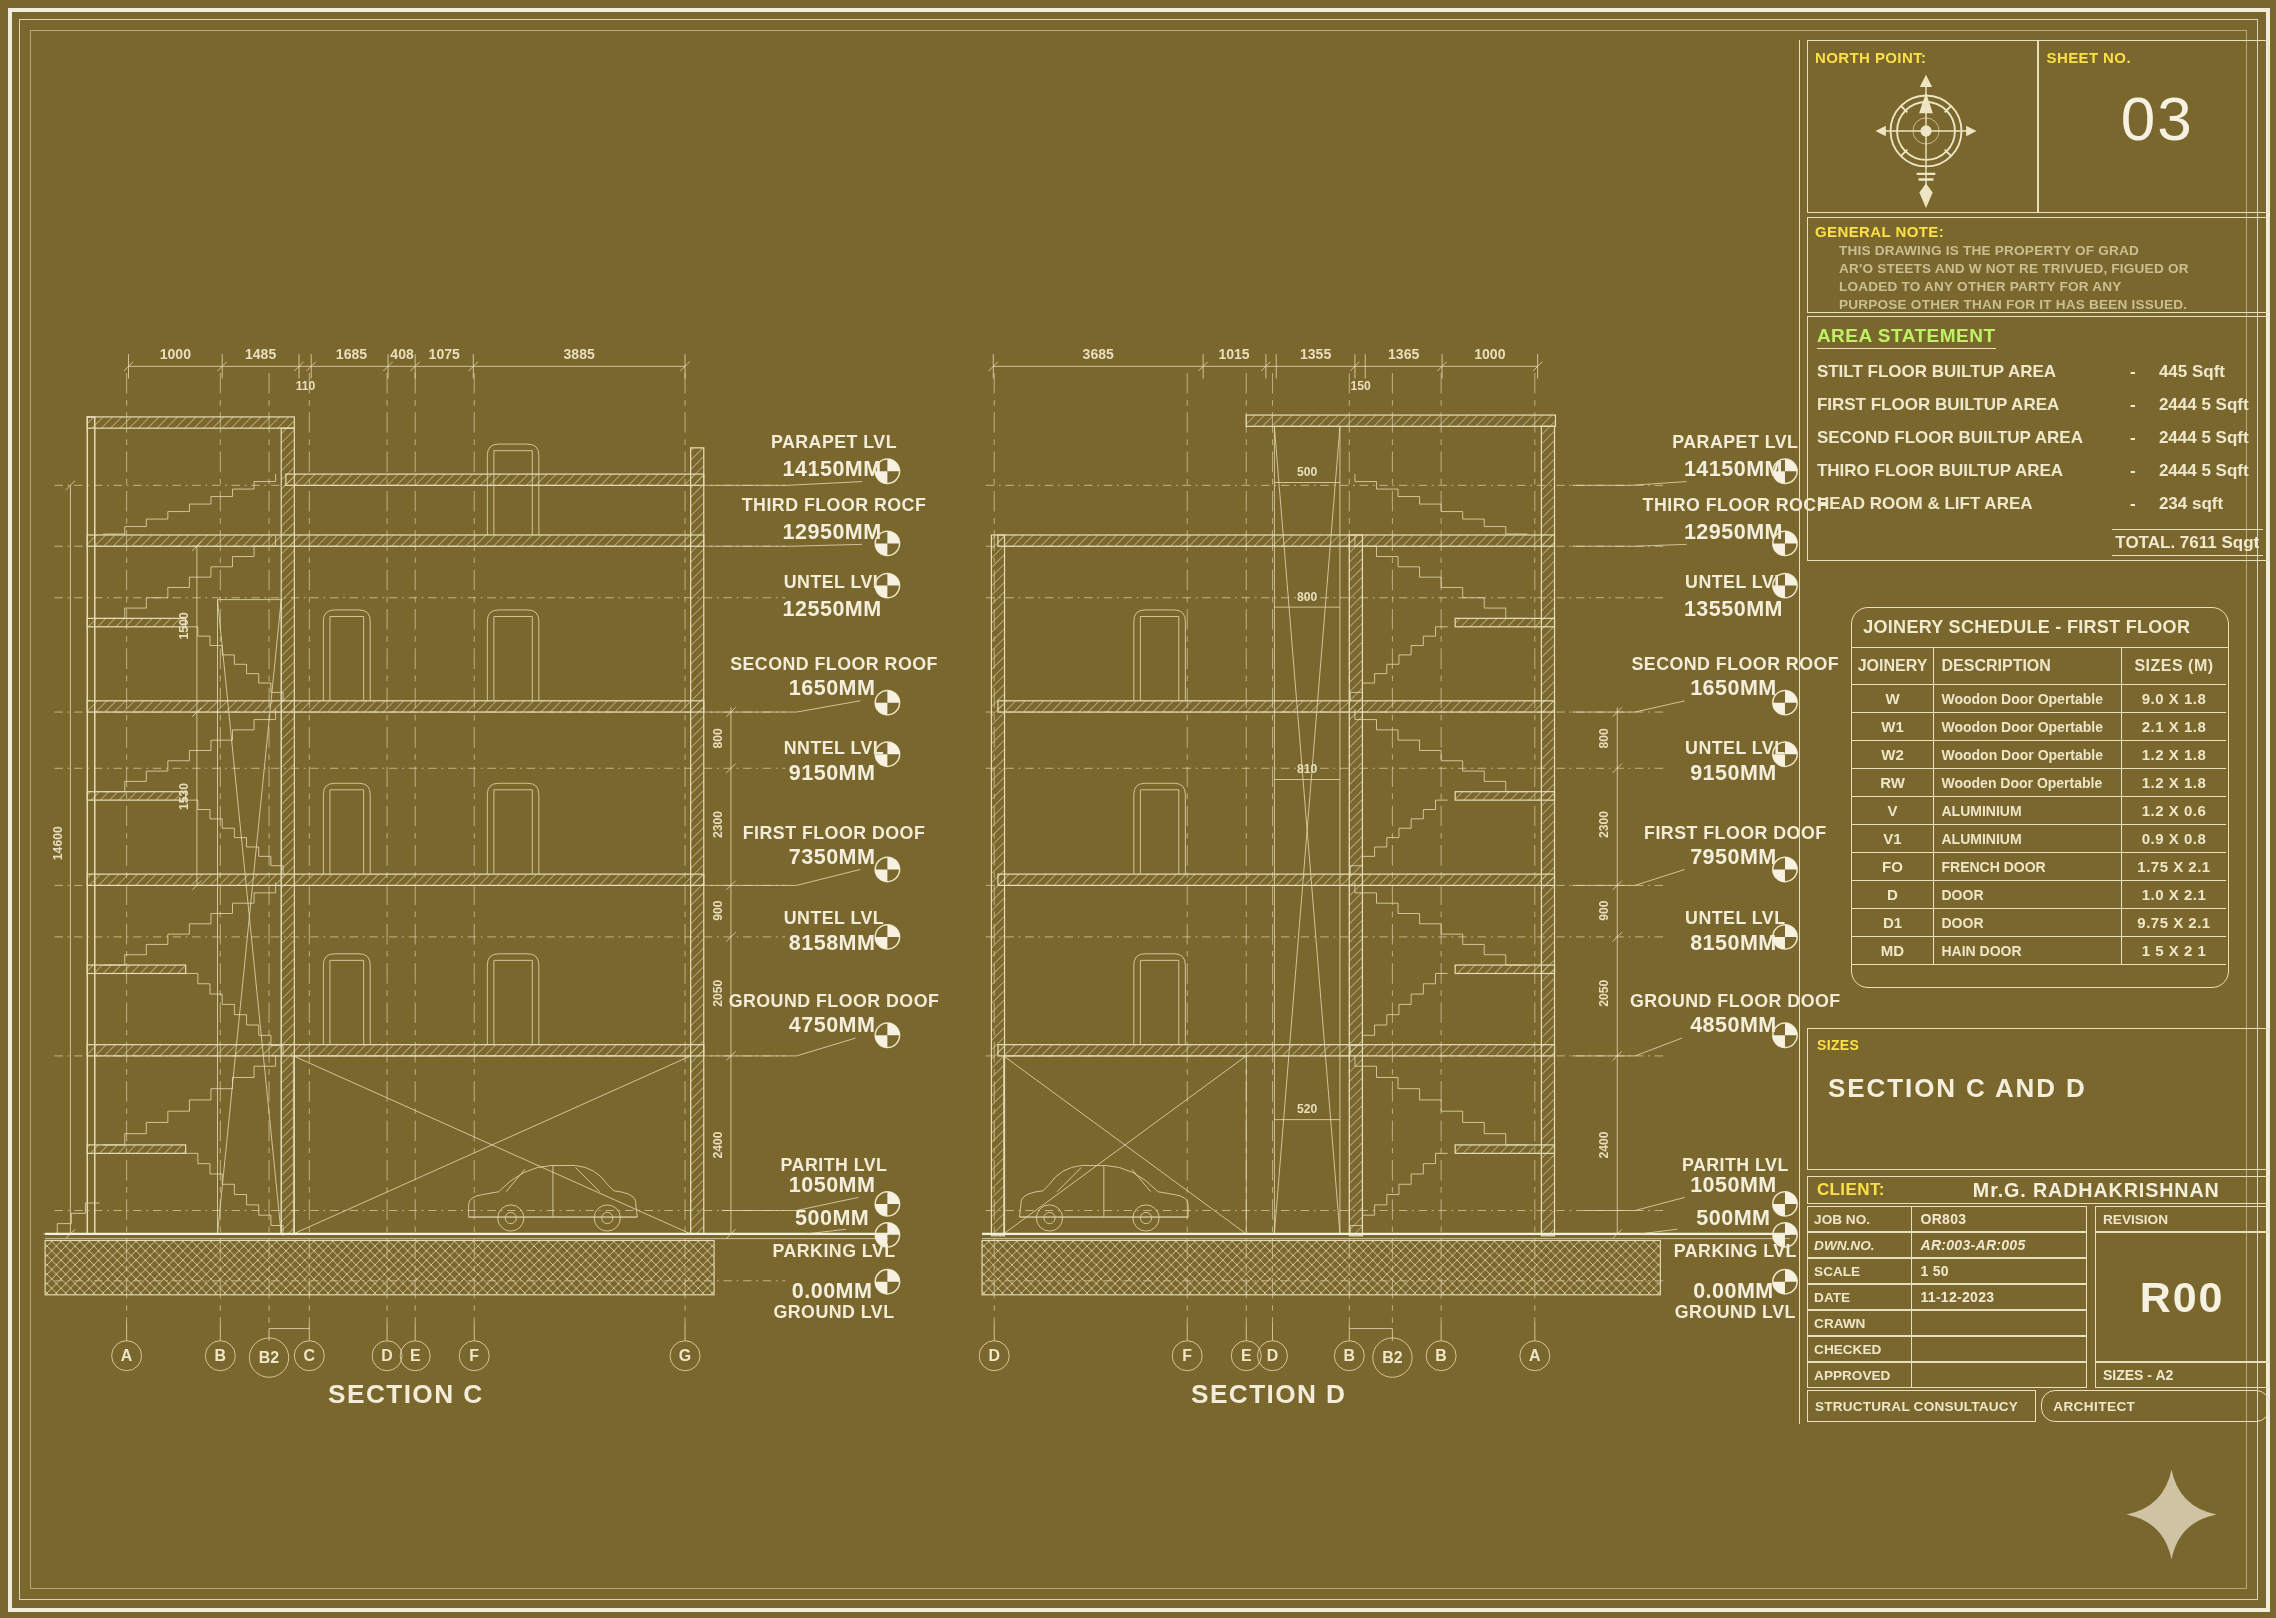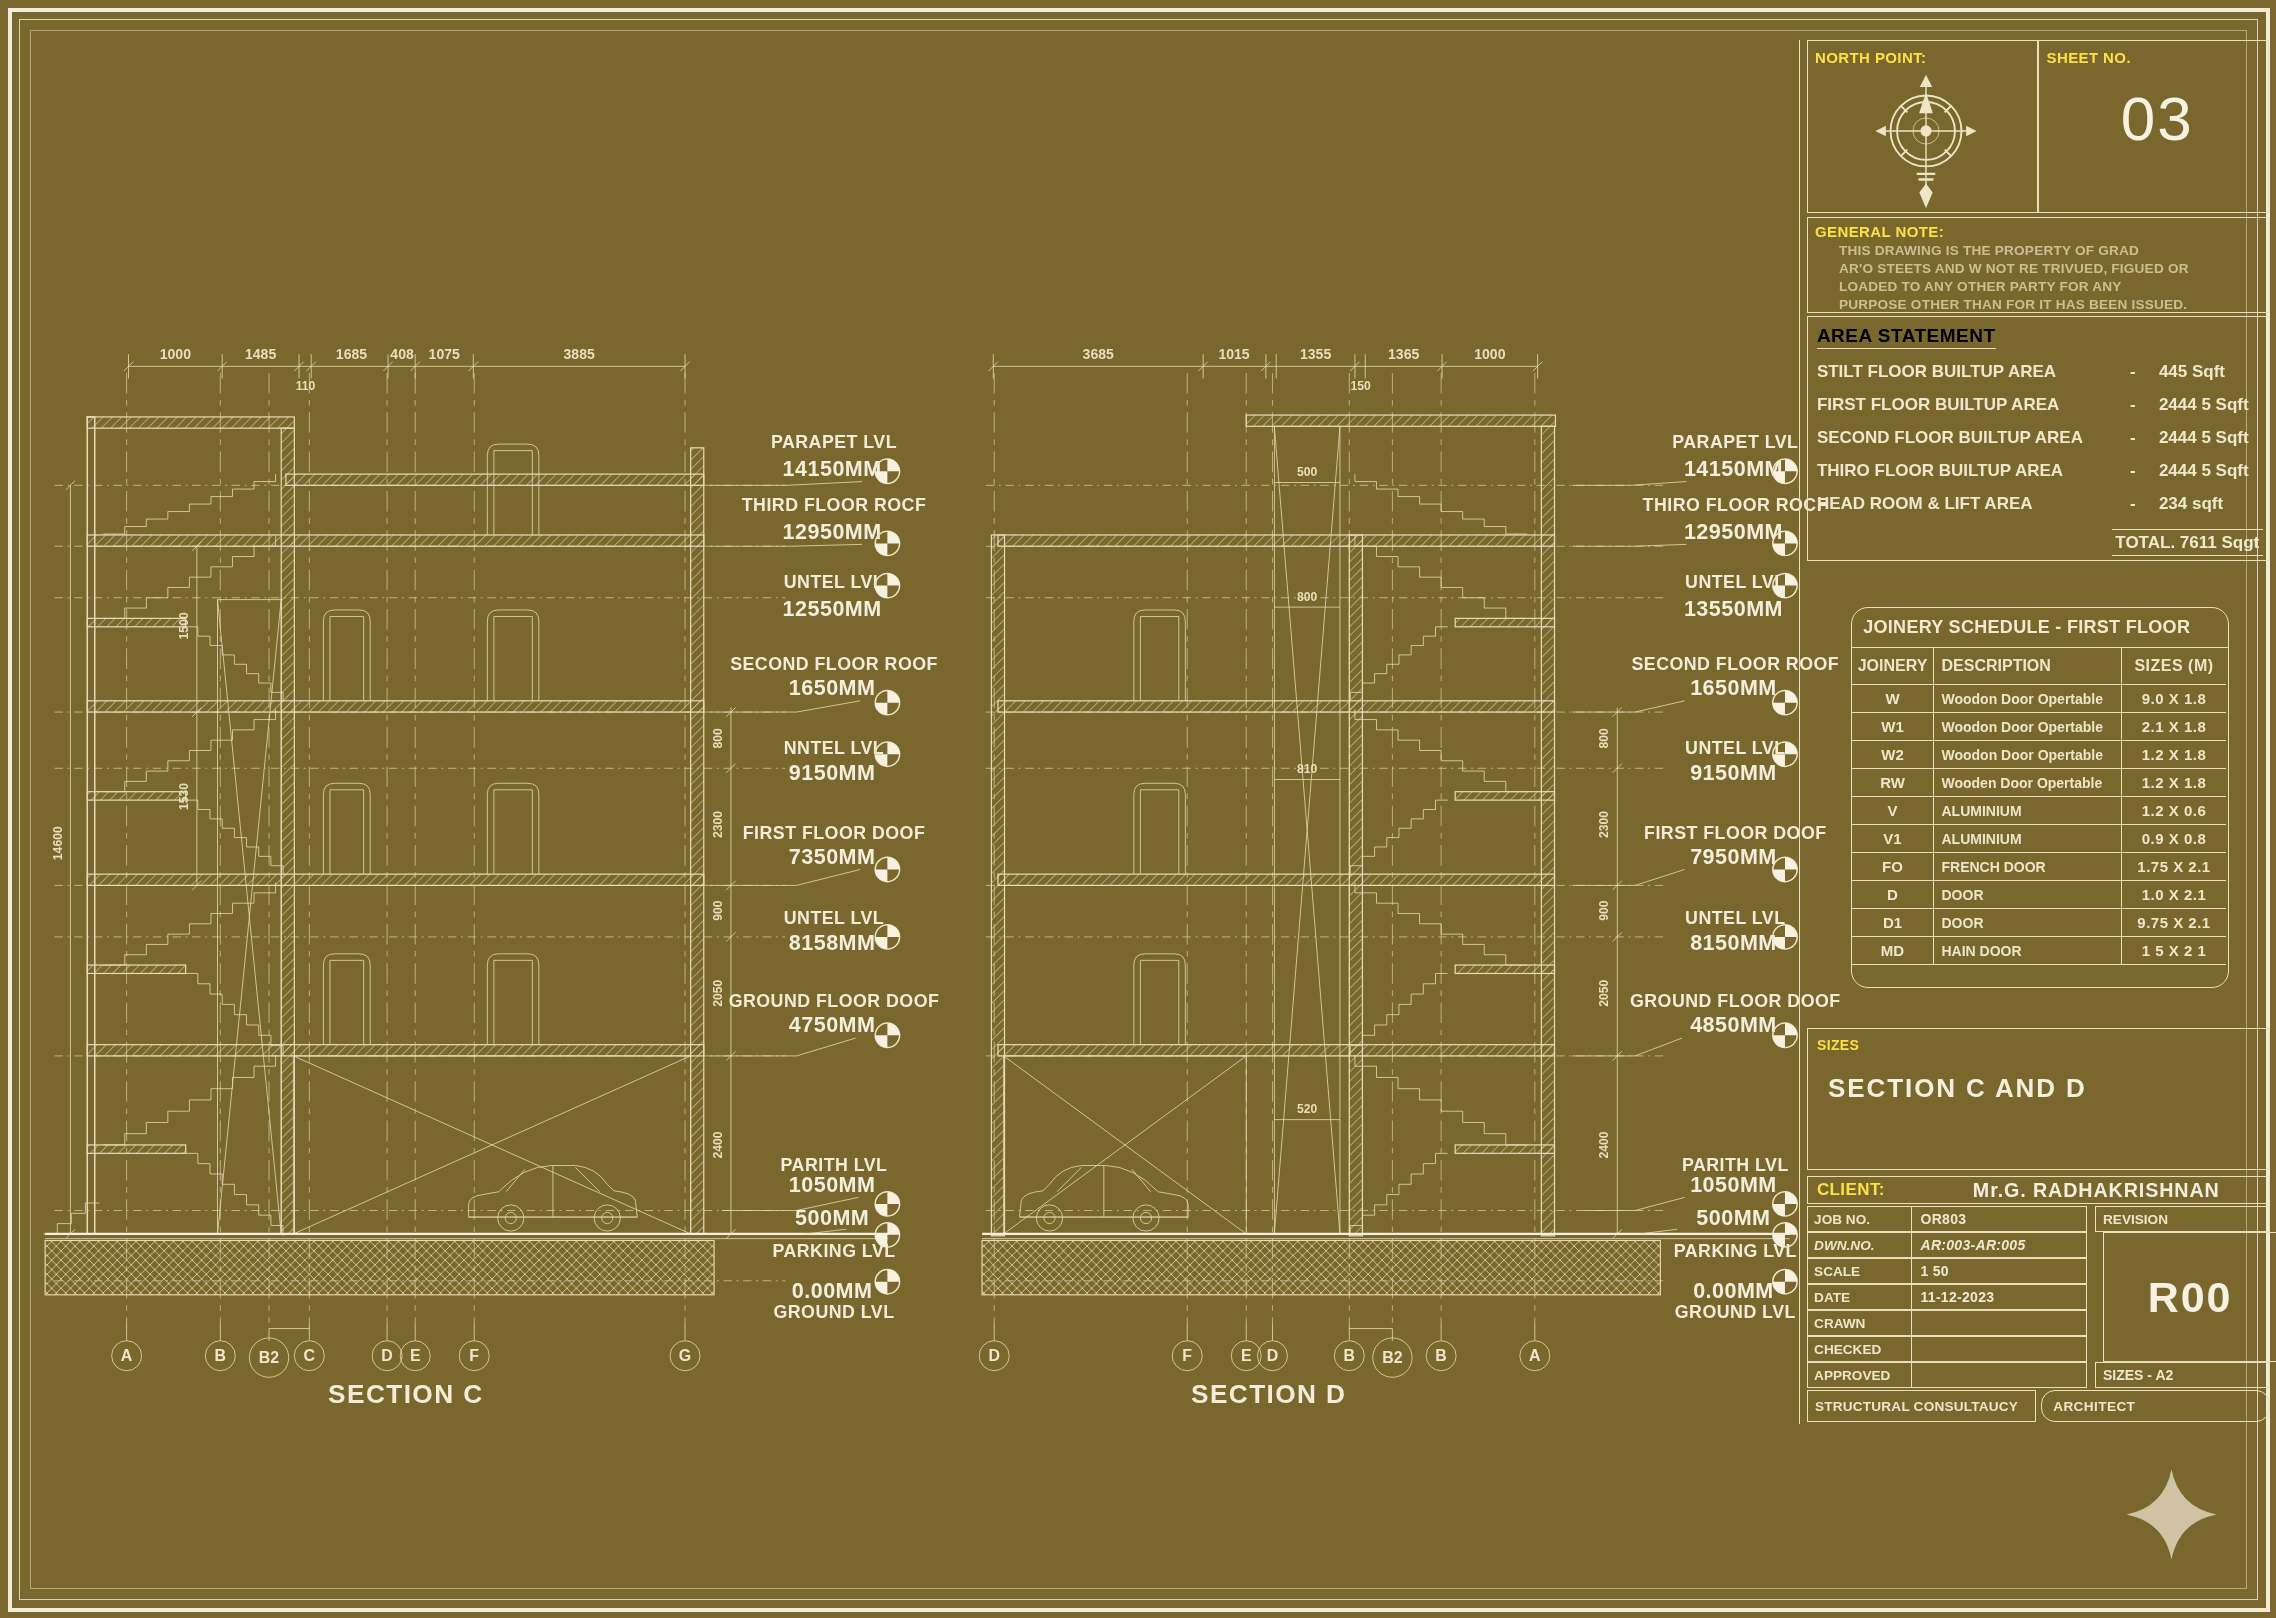--- a/index.html
+++ b/index.html
@@ -30,21 +30,21 @@
   .tb{position:absolute;left:1799px;top:40px;width:470px;height:1384px;}
   .tb-leftline{position:absolute;left:0;top:0;height:100%;width:0;border-left:1.9px solid var(--cream2);}
   .tb-box{position:absolute;border:1.9px solid var(--cream2);box-sizing:border-box;}
   .tb-label{font-size:15px;font-weight:700;color:#fde047;letter-spacing:0.4px;}
   .tb-north{left:7.5px;top:0;width:231px;height:173px;padding:7.5px 0 0 7.5px;}
   .tb-sheet{left:239px;top:0;width:231px;height:173px;padding:7.5px 0 0 7.5px;}
   .sheet-no{font-size:62px;font-weight:500;color:#f6f1e1;text-align:center;margin-top:17px;letter-spacing:1.9px;}
   .tb-note{left:7.5px;top:177px;width:463px;height:96px;padding:4.7px 0 0 7.5px;}
   .note-lines{margin:1.9px 0 0 24px;font-size:13.6px;line-height:18px;font-weight:700;color:var(--dim);letter-spacing:0.2px;}
   .tb-area{left:7.5px;top:276px;width:463px;height:245px;padding:7.5px 0 0 9.4px;}
-  .area-title{display:inline-block;font-size:19px;font-weight:700;color:#000000;border-bottom:1.9px solid var(--cream2);padding-bottom:1px;letter-spacing:0.5px;}
+  .area-title{display:inline-block;font-size:19px;font-weight:700;color:#bef264;border-bottom:1.9px solid var(--cream2);padding-bottom:1px;letter-spacing:0.5px;}
   .area-row{display:flex;margin-top:13px;font-size:17px;font-weight:700;color:#efe8cd;}
   .area-row .al{width:290px;}
   .area-row .ad{width:52px;text-align:center;}
   .area-row .av{flex:1;}
   .area-total{position:absolute;right:5.6px;bottom:3.7px;font-size:17px;font-weight:700;color:#f1eace;
               border-top:1.4px solid var(--cream2);border-bottom:1.4px solid var(--cream2);padding:2.8px 3.7px;}
   .tb-joinery{left:52px;top:567px;width:378px;height:381px;border:1.9px solid var(--cream2);border-radius:17px;position:absolute;box-sizing:border-box;overflow:hidden;}
   .joinery-title{height:39px;line-height:39px;padding-left:11.2px;font-size:18px;font-weight:700;color:#f1eace;border-bottom:1.9px solid var(--cream2);letter-spacing:0.3px;}
   .joinery-grid{display:grid;grid-template-columns:82px 188px 104px;}
   .jc{border-bottom:1.4px solid var(--cream2);padding:0 3.7px;display:flex;align-items:center;height:28px;box-sizing:border-box;font-weight:700;color:#eee6c8;}
@@ -54,21 +54,21 @@
   .jc.head{height:37px;font-size:16px;border-bottom:1.9px solid var(--cream2);}
   .tb-title{left:7.5px;top:988px;width:463px;height:142px;padding:7.5px 0 0 9.4px;}
   .big-title{font-size:26px;font-weight:700;color:#f4efdd;margin:20.6px 0 0 11.2px;letter-spacing:1.9px;}
   .tb-client{left:7.5px;top:1136px;width:463px;height:28px;display:flex;align-items:center;padding-left:9.4px;}
   .client-name{font-size:19.7px;font-weight:700;color:#f4efdd;margin-left:88px;letter-spacing:0.9px;}
   .tb-fields{left:7.5px;top:1166px;width:463px;height:182px;border:none;}
   .fld-row{position:absolute;left:0;width:280px;height:26px;border:1.4px solid var(--cream2);box-sizing:border-box;display:flex;}
   .fld-l{width:97px;border-right:1.4px solid var(--cream2);display:flex;align-items:center;padding-left:6.6px;font-size:13.6px;font-weight:700;color:#eee6c8;}
   .fld-v{flex:1;display:flex;align-items:center;padding-left:8.4px;font-size:14px;font-weight:700;color:#f0e9cf;letter-spacing:0.3px;}
   .rev-head{position:absolute;left:288px;top:0;width:175px;height:26px;border:1.4px solid var(--cream2);box-sizing:border-box;display:flex;align-items:center;padding-left:7.5px;font-size:13.6px;font-weight:700;color:#eee6c8;}
-  .rev-big{position:absolute;left:296px;top:26px;width:175px;height:130px;border:1.4px solid var(--cream2);box-sizing:border-box;display:flex;align-items:center;justify-content:center;font-size:43px;font-weight:700;color:#f6f1e1;letter-spacing:1.9px;}
+  .rev-big{position:absolute;left:288px;top:26px;width:175px;height:130px;border:1.4px solid var(--cream2);box-sizing:border-box;display:flex;align-items:center;justify-content:center;font-size:43px;font-weight:700;color:#f6f1e1;letter-spacing:1.9px;}
   .rev-sheet{position:absolute;left:288px;top:156px;width:175px;height:26px;border:1.4px solid var(--cream2);box-sizing:border-box;display:flex;align-items:center;padding-left:7.5px;font-size:14px;font-weight:700;color:#f0e9cf;}
   .tb-bottom-l{left:7.5px;top:1350px;width:229px;height:32px;display:flex;align-items:center;padding-left:7.5px;font-size:13.6px;font-weight:700;color:#eee6c8;letter-spacing:0.2px;}
   .tb-bottom-r{left:242px;top:1350px;width:229px;height:32px;display:flex;align-items:center;padding-left:11.2px;font-size:13.6px;font-weight:700;color:#eee6c8;letter-spacing:0.4px;border-radius:14px;}
   .sparkle{position:absolute;left:2120px;top:1463px;}
 </style>
 </head>
 <body>
 
 <div class="page">
   <div class="frame-outer"></div>

